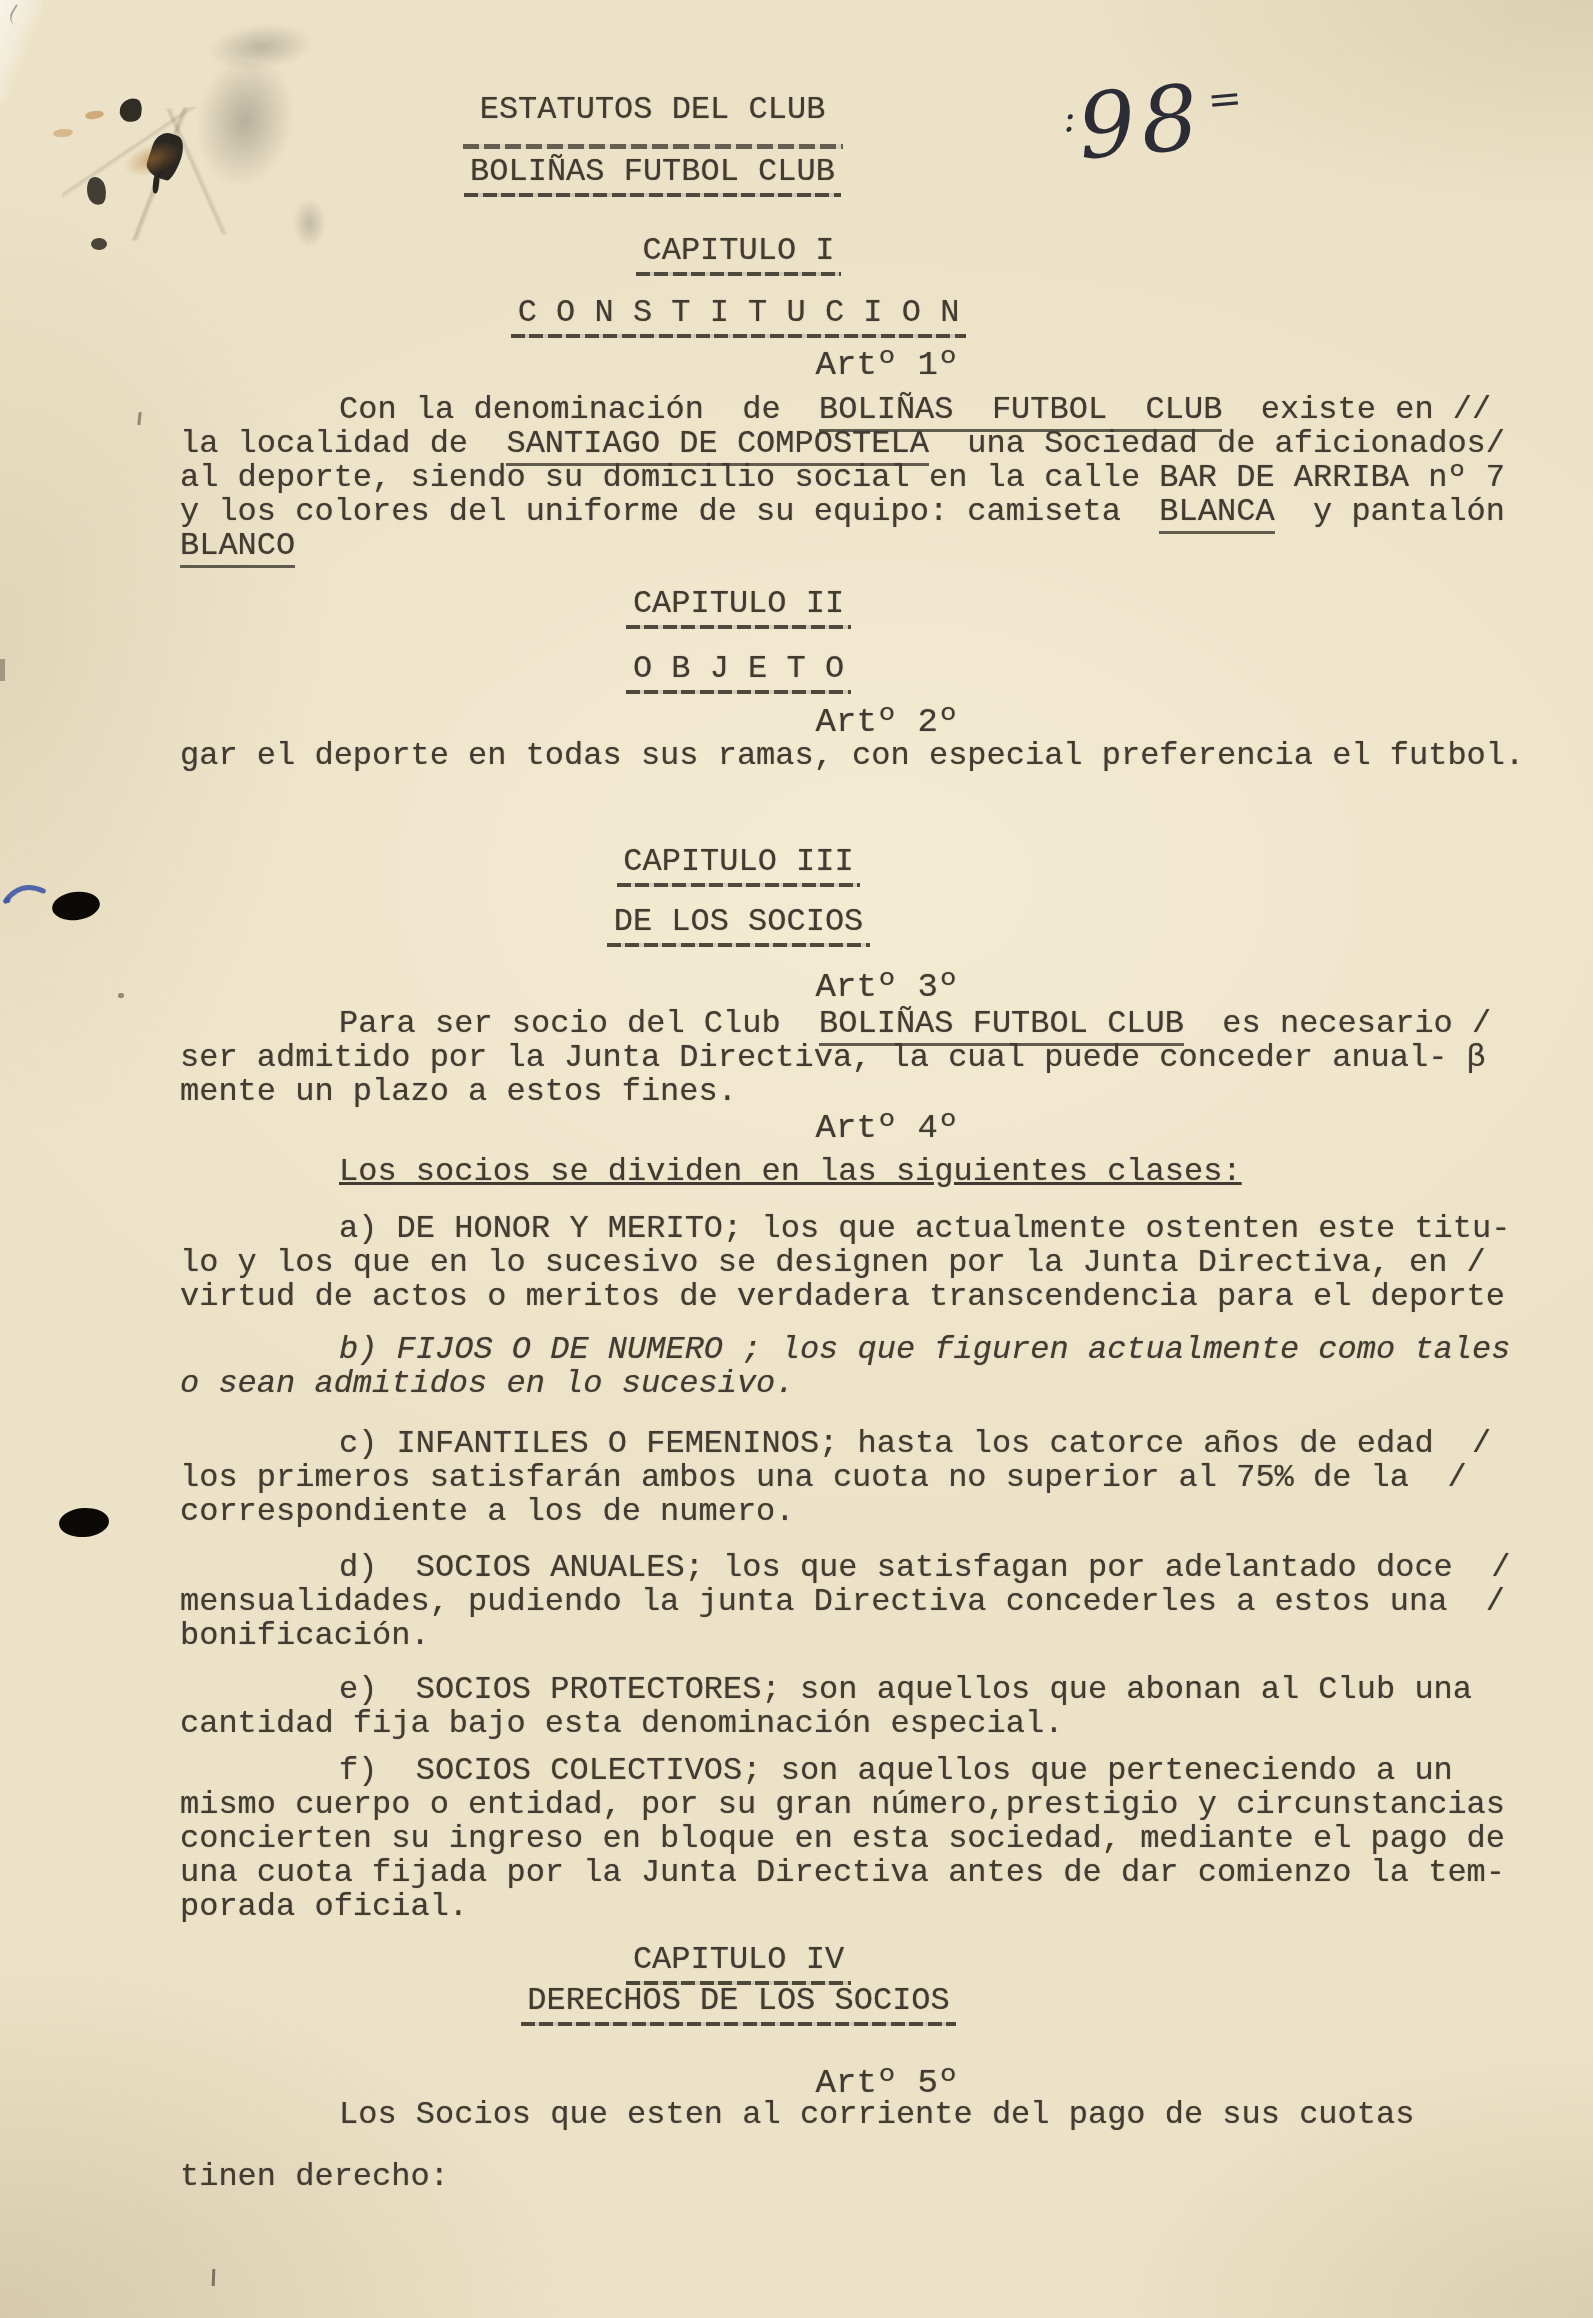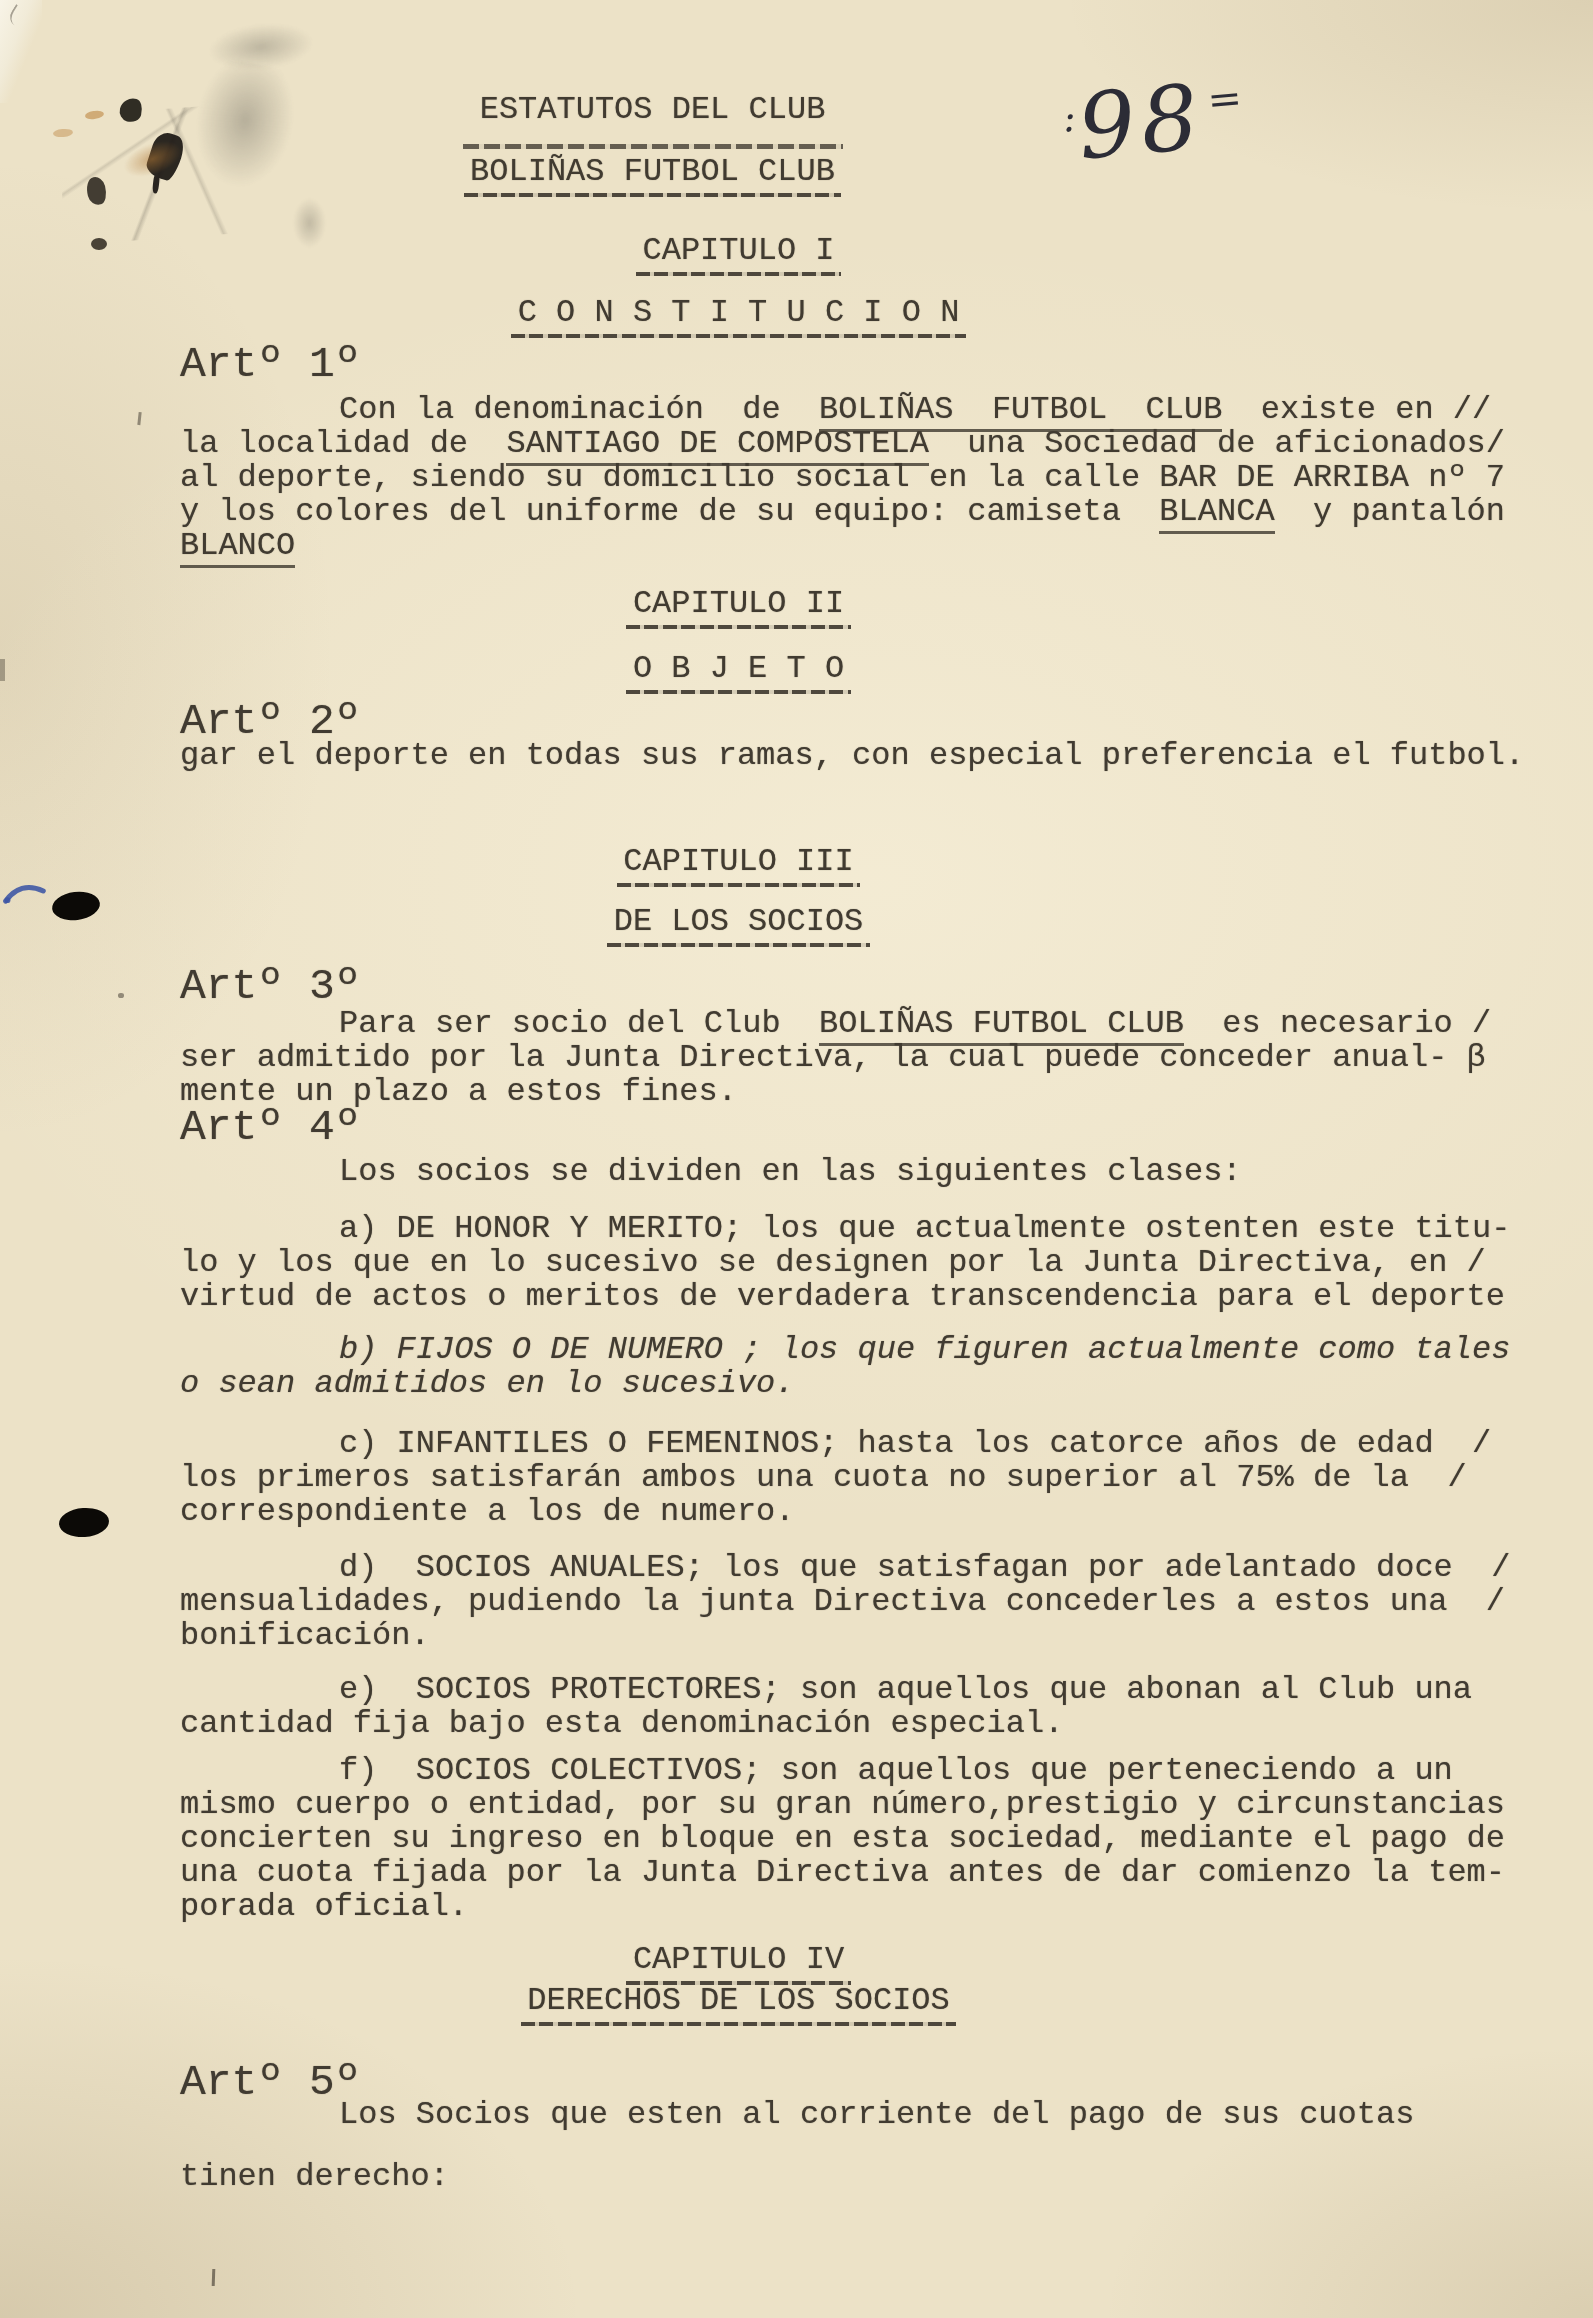--- a/index.html
+++ b/index.html
@@ -19,21 +19,21 @@
     color:#413b31;
   }
   .content{
     position:absolute;left:180px;top:0;width:1414px;height:100%;
     text-shadow:0 0 1.1px rgba(62,56,46,0.55);
   }
   .block{position:absolute;left:0;width:100%;}
   .line{font-size:32px;line-height:34px;white-space:pre;}
   .line.first{padding-left:159px;}
   .uw{border-bottom:3.7px solid rgba(58,52,42,0.78);padding-bottom:0.9px;}
-  .article{font-size:43px;line-height:34px;}
+  .article{font-size:34px;line-height:34px;text-align:center;}
   .chapter{width:1117px;text-align:center;font-size:32px;line-height:34px;}
   .head-u{
     display:inline-block;padding:0 6.5px 8.3px;
     background-image:repeating-linear-gradient(90deg, rgba(56,50,41,0.88) 0 14px, rgba(56,50,41,0.14) 14px 18.5px);
     background-repeat:no-repeat;background-size:100% 4.2px;background-position:0 100%;
   }
   .header-title,.header-sub{position:absolute;left:0;width:945px;text-align:center;font-size:32px;line-height:34px;}
   .header-title{top:93px;}
   .header-sub{top:155px;}
   .dash-row{position:absolute;top:137px;left:0;width:945px;text-align:center;}
@@ -150,21 +150,21 @@
         </div>
         <div class="block chapter" style="top: 845px;"><span class="head-u">CAPITULO III</span></div>
         <div class="block chapter" style="top: 905px;"><span class="head-u">DE LOS SOCIOS</span></div>
         <div class="block article" style="top: 970px;">Artº 3º</div>
         <div class="block para" style="top: 1007px;">
           <div class="line first"><span>Para ser socio del Club  </span><span class="uw">BOLIÑAS FUTBOL CLUB</span><span>  es necesario /</span></div>
           <div class="line"><span>ser admitido por la Junta Directiva, la cual puede conceder anual- β</span></div>
           <div class="line"><span>mente un plazo a estos fines.</span></div>
         </div>
         <div class="block article" style="top: 1063px; margin-top: 48px;">Artº 4º</div>
-        <div class="block para" style="top: 1155px;">
+        <div class="block para" style="top: 1155px; text-decoration: underline;">
           <div class="line first"><span>Los socios se dividen en las siguientes clases:</span></div>
         </div>
         <div class="block para" style="top: 1212px;">
           <div class="line first"><span>a) DE HONOR Y MERITO; los que actualmente ostenten este titu-</span></div>
           <div class="line"><span>lo y los que en lo sucesivo se designen por la Junta Directiva, en /</span></div>
           <div class="line"><span>virtud de actos o meritos de verdadera transcendencia para el deporte</span></div>
         </div>
         <div class="block para" style="top: 1333px; font-style: italic;">
           <div class="line first"><span>b) FIJOS O DE NUMERO ; los que figuren actualmente como tales</span></div>
           <div class="line"><span>o sean admitidos en lo sucesivo.</span></div>

